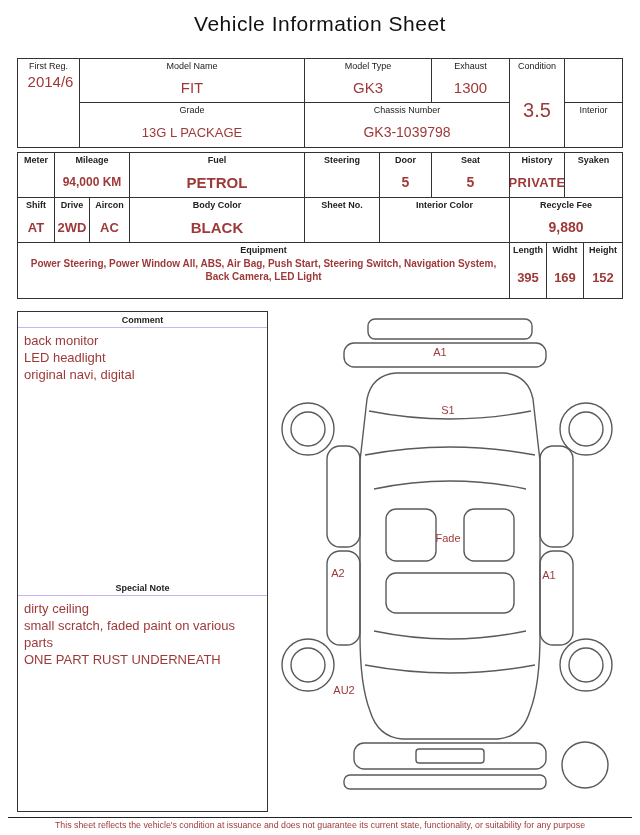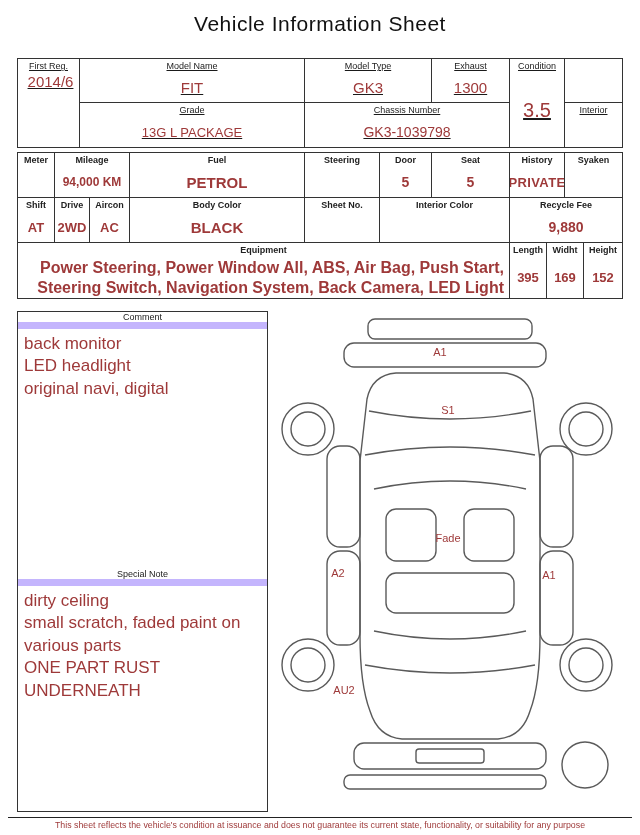--- a/index.html
+++ b/index.html
@@ -8,59 +8,59 @@
 
   .page { position: absolute; inset: 0; }
 
   .title { position: absolute; top: 12px; left: 0; width: 100%; text-align: center;
            font-size: 21px; font-weight: 500; letter-spacing: .5px; color: #111; }
 
   
   .tbl { position: absolute; left: 17px; width: 606px; border: 1px solid #333; background: #fff; }
   .t1 { top: 58px; height: 90px; display: grid;
         grid-template-columns: 62px 225px 127px 78px 55px 57px;
-        grid-template-rows: 44px 44px; text-decoration: underline; }
+        grid-template-rows: 44px 44px; }
   .t2 { top: 152px; font-weight: bold; }
   .t2a { display: grid; grid-template-columns: 37px 75px 175px 75px 52px 78px 55px 57px;
          grid-template-rows: 44px; border-bottom: 1px solid #333; }
   .t2b { display: grid; grid-template-columns: 37px 35px 40px 175px 75px 130px 112px;
          grid-template-rows: 44px; border-bottom: 1px solid #333; }
   .t2c { display: grid; grid-template-columns: 492px 37px 37px 38px; grid-template-rows: 55px; }
 
   .cell { display: flex; flex-direction: column; overflow: hidden; }
   .bd-r { border-right: 1px solid #333; }
   .bd-b { border-bottom: 1px solid #333; text-align: center; }
   .hdr { height: 14px; flex: 0 0 14px; display: flex; align-items: center; justify-content: center;
          font-size: 9px; color: #222; white-space: nowrap; }
   .val { flex: 1; display: flex; align-items: center; justify-content: center;
          color: #9e3939; font-size: 14px; }
   .v15 { font-size: 15px; } .v20 { font-size: 20px; } .v13 { font-size: 13px; }
   .v12 { font-size: 12px; } .v10 { font-size: 13px; letter-spacing: .4px; }
   .v-first { flex-direction: row; align-items: flex-start; justify-content: center;
              padding-left: 4px; font-size: 15px; line-height: 1.15; }
-  .v-text { display: block; text-align: right; padding: 1px 5px; font-size: 16px; line-height: 1.28; }
+  .v-text { display: block; text-align: center; padding: 1px 5px; font-size: 10px; line-height: 1.28; }
 
   
   .c-fr   { grid-column: 1; grid-row: 1 / 3; }
   .c-mn   { grid-column: 2; grid-row: 1; }
   .c-mt   { grid-column: 3; grid-row: 1; }
   .c-ex   { grid-column: 4; grid-row: 1; }
   .c-cond { grid-column: 5; grid-row: 1 / 3; }
   .c-ext  { grid-column: 6; grid-row: 1; margin-top: 40px; }
   .c-gr   { grid-column: 2; grid-row: 2; justify-content: flex-end; }
   .c-ch   { grid-column: 3 / 5; grid-row: 2; }
   .c-int  { grid-column: 6; grid-row: 2; }
 
   
   .panel { position: absolute; top: 311px; left: 17px; width: 251px; height: 501px;
            border: 1px solid #333; display: flex; flex-direction: column; }
-  .panel-hdr { flex: 0 0 16px; border-bottom: 7px solid #c4b5fd; display: flex;
-               align-items: center; justify-content: center; font-size: 9px; color: #222; }
-  .special-hdr { border-top: none; }
-  .note-body { padding: 4px 6px; color: #9e3939; font-size: 17px; line-height: 1.32; }
+  .panel-hdr { flex: 0 0 16px; border-bottom: 1px solid #c4b5fd; display: flex;
+               align-items: center; justify-content: center; font-size: 9px; color: #222; font-weight: bold; }
+  .special-hdr { border-top: none; margin-top: 12px; }
+  .note-body { padding: 4px 6px; color: #9e3939; font-size: 13px; line-height: 1.32; }
   .comment-body { flex: 0 0 240px; }
   .special-body { flex: 1; }
   .note-line { display: block; }
 
   
   .diagram { position: absolute; top: 313px; left: 270px; width: 360px; height: 492px; }
   .diagram svg { position: absolute; top: 0; left: 0; }
   .dlabel { position: absolute; transform: translate(-50%, -50%); color: #9e3939;
             font-size: 11px; white-space: nowrap; }
 

